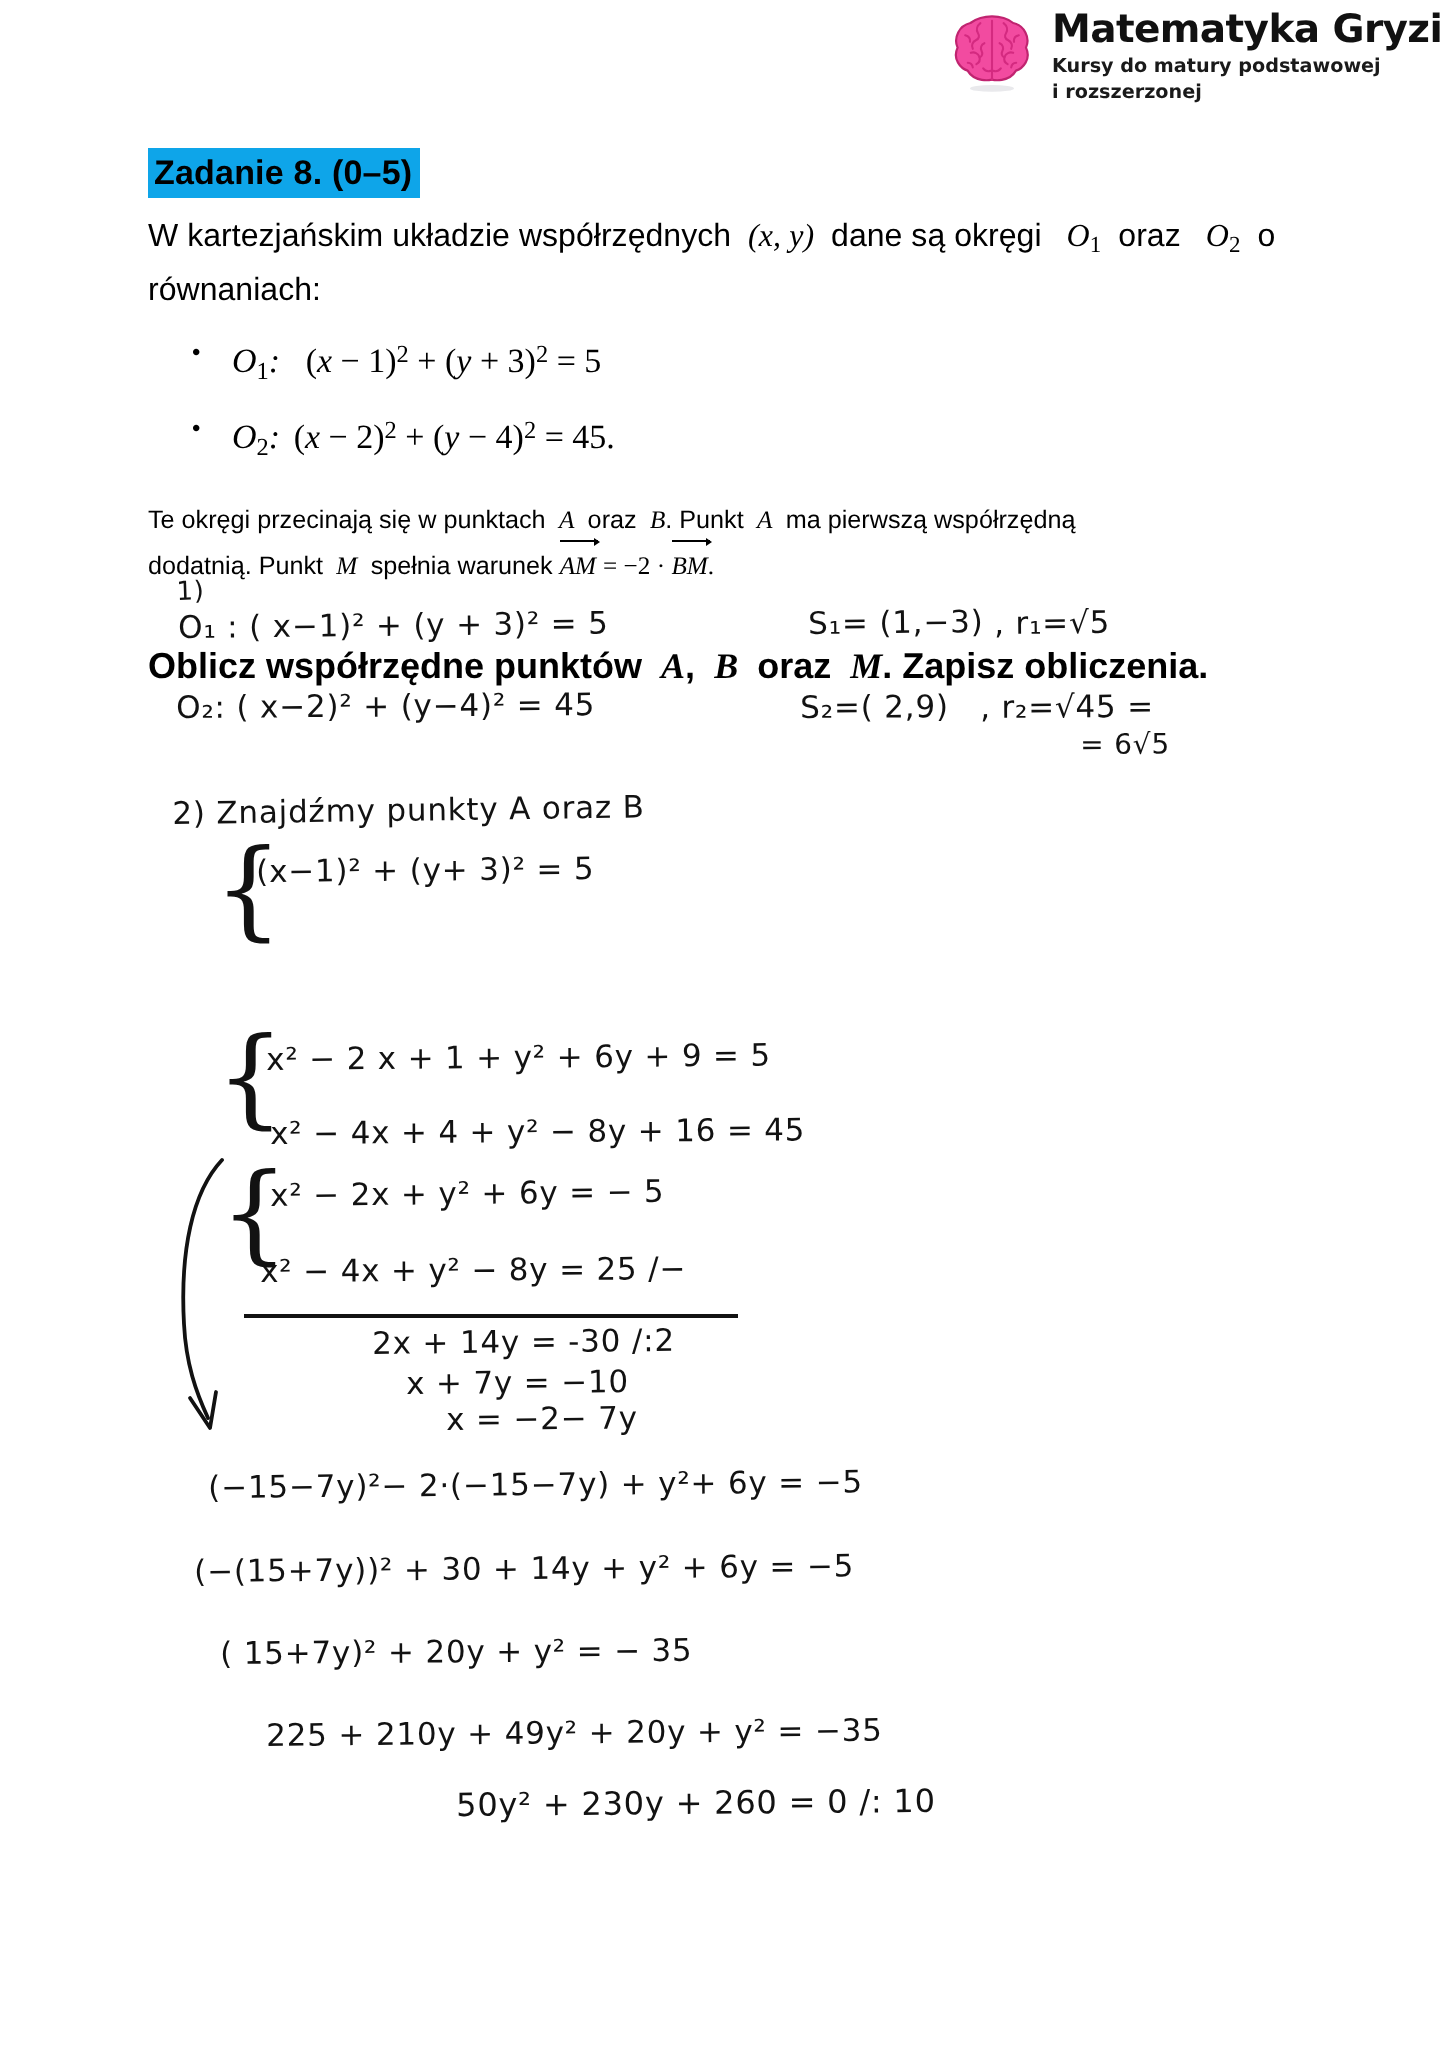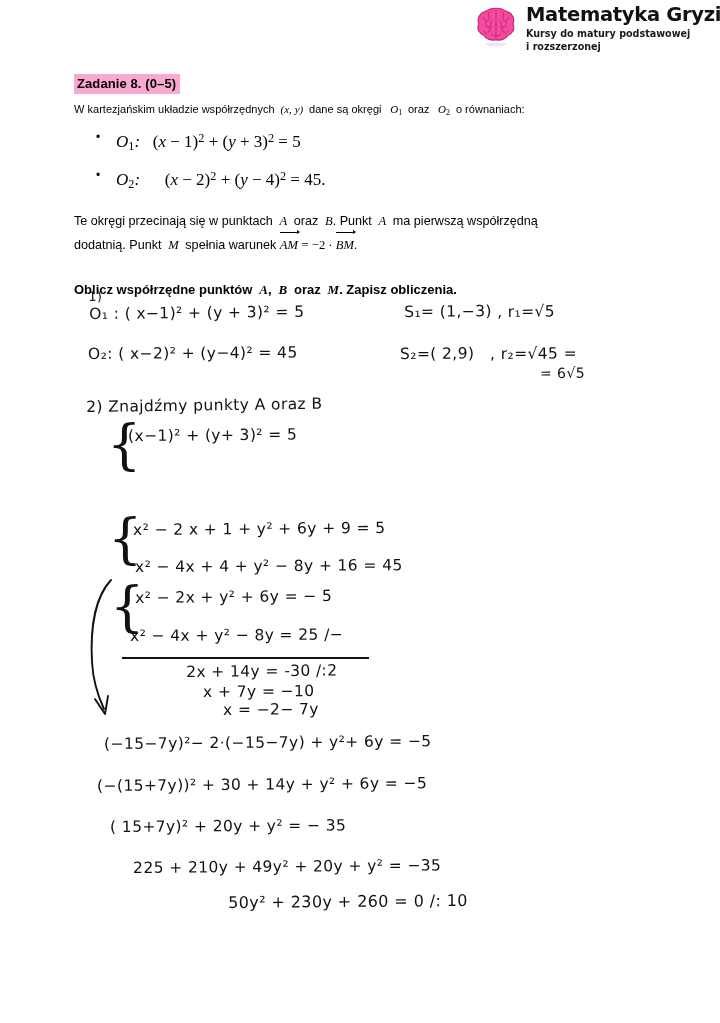--- a/index.html
+++ b/index.html
@@ -56,29 +56,29 @@
 
   
   .sheet {
     position: absolute;
     left: 74px;
     top: 74px;
     width: 572px;
   }
   .task-head {
     display: inline-block;
-    background: #f9a8d4;
-    font-size: 13px;
+    background: #0ea5e9;
+    font-size: 17px;
     font-weight: bold;
     padding: 2px 4px 2px 3px;
     line-height: 1.25;
     letter-spacing: 0.1px;
   }
   .task-line {
-    font-size: 11px;
+    font-size: 16px;
     line-height: 1.62;
     margin-top: 7px;
     letter-spacing: 0.02px;
   }
   .bullets {
     margin: 9px 0 0 0;
     padding: 0;
     list-style: none;
   }
   .bullets li {
@@ -94,21 +94,21 @@
     left: 22px;
     top: -1px;
     font-size: 12px;
   }
   .para {
     font-size: 12.6px;
     line-height: 1.78;
     margin-top: 16px;
   }
   .para-bold {
-    font-size: 13px;
+    font-size: 18px;
     font-weight: bold;
     margin-top: 24px;
     line-height: 1.6;
   }
   .mi { font-family: "Liberation Serif", serif; font-style: italic; }
   .mn { font-family: "Liberation Serif", serif; font-style: normal; }
   .sub { font-size: 0.72em; vertical-align: -0.28em; font-style: normal; }
   .sup { font-size: 0.72em; vertical-align: 0.42em; font-style: normal; }
   .vecwrap { position: relative; display: inline-block; padding-top: 1px; }
   .vecwrap > .bar {
@@ -203,21 +203,21 @@
     <span>o równaniach:</span>
   </div>
 
   <ul class="bullets">
     <li>
       <span class="mi">O<span class="sub">1</span>:</span>
       <span class="mn" style="margin-left:8px">(<span class="mi">x</span> − 1)<span class="sup">2</span> + (<span class="mi">y</span> + 3)<span class="sup">2</span> = 5</span>
     </li>
     <li>
       <span class="mi">O<span class="sub">2</span>:</span>
-      <span class="mn" style="margin-left:20px">(<span class="mi">x</span> − 2)<span class="sup">2</span> + (<span class="mi">y</span> − 4)<span class="sup">2</span> = 45.</span>
+      <span class="mn" style="margin-left:2px">(<span class="mi">x</span> − 2)<span class="sup">2</span> + (<span class="mi">y</span> − 4)<span class="sup">2</span> = 45.</span>
     </li>
   </ul>
 
   <div class="para">
     <span>Te okręgi przecinają się w punktach</span>
     <span class="mi">&nbsp;A&nbsp;</span> oraz <span class="mi">&nbsp;B</span>. Punkt <span class="mi">&nbsp;A&nbsp;</span> ma pierwszą współrzędną<br>
     dodatnią. Punkt <span class="mi">&nbsp;M&nbsp;</span> spełnia warunek
     <span class="vecwrap mi"><span class="bar"></span>AM</span>
     <span class="mn"> = −2 · </span><span class="vecwrap mi"><span class="bar"></span>BM</span><span class="mn">.</span>
   </div>

